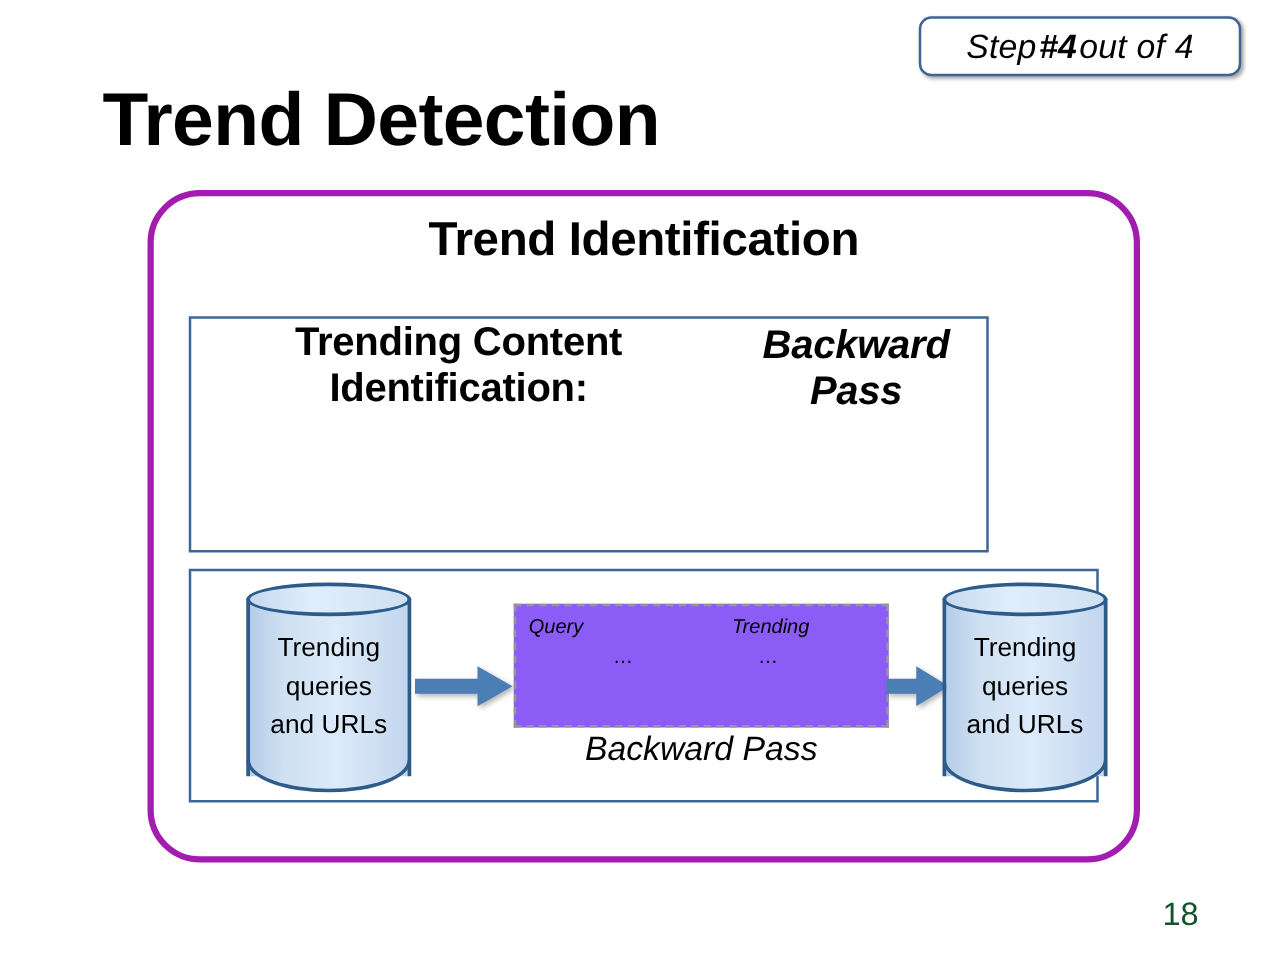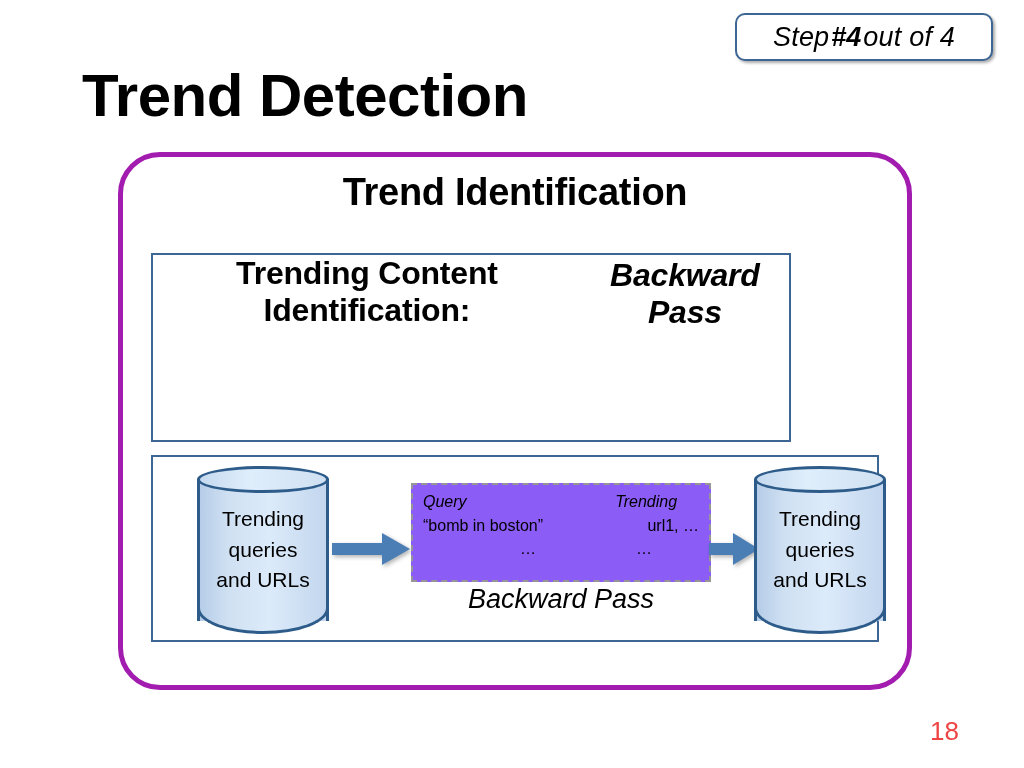--- a/index.html
+++ b/index.html
@@ -226,21 +226,21 @@
     font-style: italic;
     white-space: nowrap;
   }
 
   
   .page-number {
     position: absolute;
     left: 930px;
     top: 716px;
     font-size: 26px;
-    color: #ef4444;
+    color: #14532d;
   }
 </style>
 </head>
 <body>
 
 <div class="step-badge">
   <span class="st-txt">Step </span>
   <span class="st-num">#4</span>
   <span class="st-txt"> out of 4</span>
 </div>
@@ -275,24 +275,20 @@
       </svg>
     </div>
 
     <div class="dashed-box">
       <table>
         <tbody>
             <tr class="hdr">
           <td class="col-q">Query</td>
           <td class="col-c">Trending</td>
         </tr>
-        <tr>
-          <td class="col-q">“bomb in boston”</td>
-          <td class="col-c">url1, …</td>
-        </tr>
         <tr class="ellipsis-row">
           <td class="col-q">…</td>
           <td class="col-c">…</td>
         </tr>
       </tbody>
         </table>
     </div>
 
     <div class="pass-label">Backward Pass</div>
 

